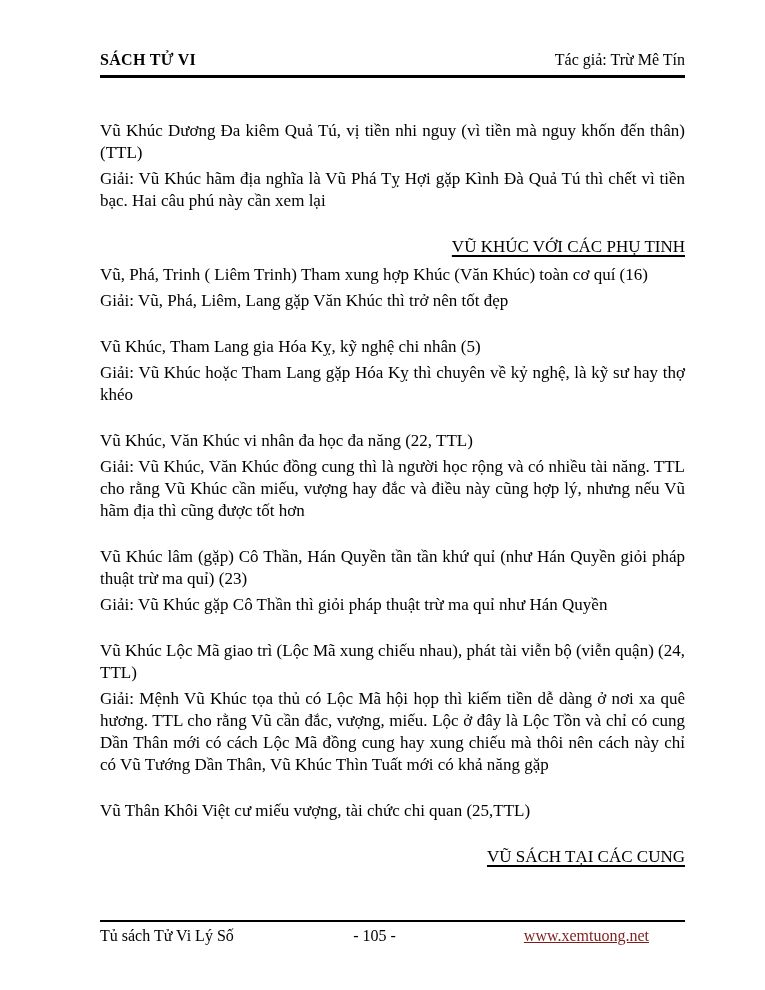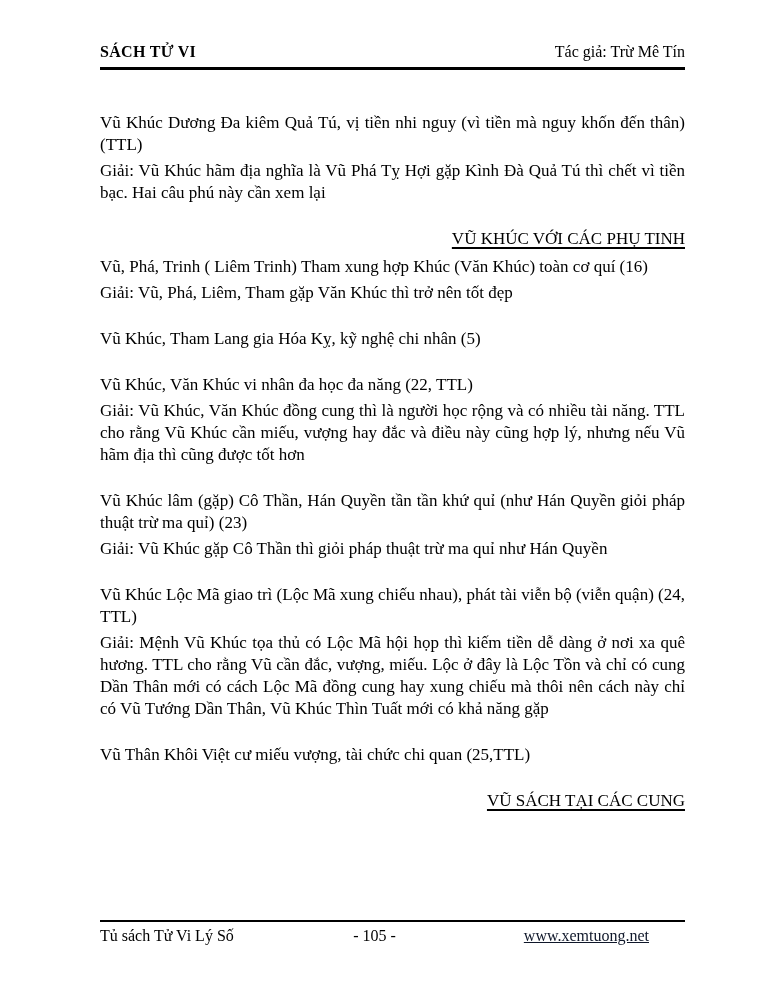--- a/index.html
+++ b/index.html
@@ -10,21 +10,21 @@
   .page {
     position: relative;
     width: 765px;
     height: 990px;
     background: #ffffff;
     color: #000000;
     font-family: "Liberation Serif", "DejaVu Serif", serif;
     overflow: hidden;
   }
   .page-header {
-    margin: 0 80px 0 100px;
+    margin: 8px 80px 0 100px;
     padding-top: 42px;
     padding-bottom: 5px;
     border-bottom: 3px solid #000000;
     display: flex;
     justify-content: space-between;
     align-items: flex-end;
     font-size: 16px;
     line-height: 20px;
   }
   .book-title {
@@ -65,42 +65,43 @@
     padding-top: 4px;
     display: flex;
     align-items: flex-start;
     font-size: 16px;
     line-height: 20px;
   }
   .footer-left  { flex: 1; text-align: left; }
   .footer-center{ flex: 1; text-align: center; }
   .footer-right { flex: 1; text-align: right; padding-right: 36px; }
   .website-link {
-    color: #0f172a;
+    color: #7f1d1d;
     text-decoration: underline;
     cursor: pointer;
   }
 </style>
 </head>
 <body>
 
 <div class="page">
 
   <div class="page-header">
     <span class="book-title">SÁCH TỬ VI</span>
     <span class="author-credit">Tác giả: Trừ Mê Tín</span>
   </div>
 
   <div class="page-body">
     <p>Vũ Khúc Dương Đa kiêm Quả Tú, vị tiền nhi nguy (vì tiền mà nguy khốn đến thân) (TTL)</p>
     <p>Giải: Vũ Khúc hãm địa nghĩa là Vũ Phá Tỵ Hợi gặp Kình Đà Quả Tú thì chết vì tiền bạc. Hai câu phú này cần xem lại</p>
     <p class="heading gap"><span>VŨ KHÚC VỚI CÁC PHỤ TINH</span></p>
     <p>Vũ, Phá, Trinh ( Liêm Trinh) Tham xung hợp Khúc (Văn Khúc) toàn cơ quí  (16)</p>
-    <p>Giải: Vũ, Phá,  Liêm, Tham gặp Văn Khúc thì trở nên tốt đẹp</p>
+    <p>Giải: Vũ, Phá,  Liêm, Lang gặp Văn Khúc thì trở nên tốt đẹp</p>
     <p class="gap">Vũ Khúc, Tham Lang gia Hóa Kỵ, kỹ nghệ chi nhân  (5)</p>
+    <p>Giải: Vũ Khúc hoặc Tham Lang gặp Hóa Kỵ thì chuyên về kỷ nghệ, là kỹ sư hay thợ khéo</p>
     <p class="gap">Vũ Khúc, Văn Khúc vi nhân đa học đa năng  (22, TTL)</p>
     <p>Giải: Vũ Khúc, Văn Khúc  đồng cung thì là người học rộng và có nhiều tài năng. TTL cho rằng Vũ Khúc cần miếu, vượng hay đắc và điều này cũng hợp lý, nhưng nếu Vũ hãm địa thì cũng được tốt hơn</p>
     <p class="gap">Vũ Khúc lâm (gặp) Cô Thần, Hán Quyền tần tần khứ quỉ (như Hán Quyền giỏi pháp thuật trừ ma quỉ) (23)</p>
     <p>Giải: Vũ Khúc gặp Cô Thần thì giỏi pháp thuật trừ ma quỉ như Hán Quyền</p>
     <p class="gap">Vũ Khúc Lộc Mã giao trì (Lộc Mã xung chiếu nhau), phát tài viễn bộ (viễn quận) (24, TTL)</p>
     <p>Giải: Mệnh Vũ Khúc tọa thủ có Lộc Mã hội họp thì kiếm tiền dễ dàng ở nơi xa quê hương. TTL cho rằng Vũ cần đắc, vượng, miếu. Lộc ở đây là Lộc Tồn và chỉ có cung Dần Thân mới có cách Lộc Mã đồng cung hay xung chiếu mà thôi nên cách này chỉ có  Vũ Tướng Dần Thân, Vũ Khúc Thìn Tuất mới có khả năng gặp</p>
     <p class="gap">Vũ Thân Khôi Việt cư miếu vượng, tài chức chi quan (25,TTL)</p>
     <p class="heading gap"><span>VŨ SÁCH TẠI CÁC CUNG</span></p>
   </div>
 

